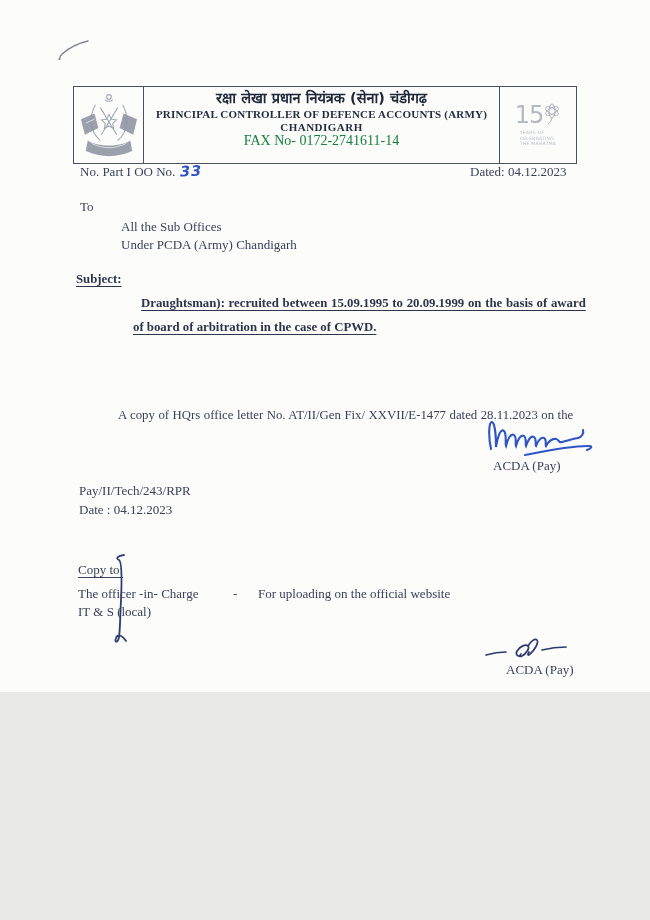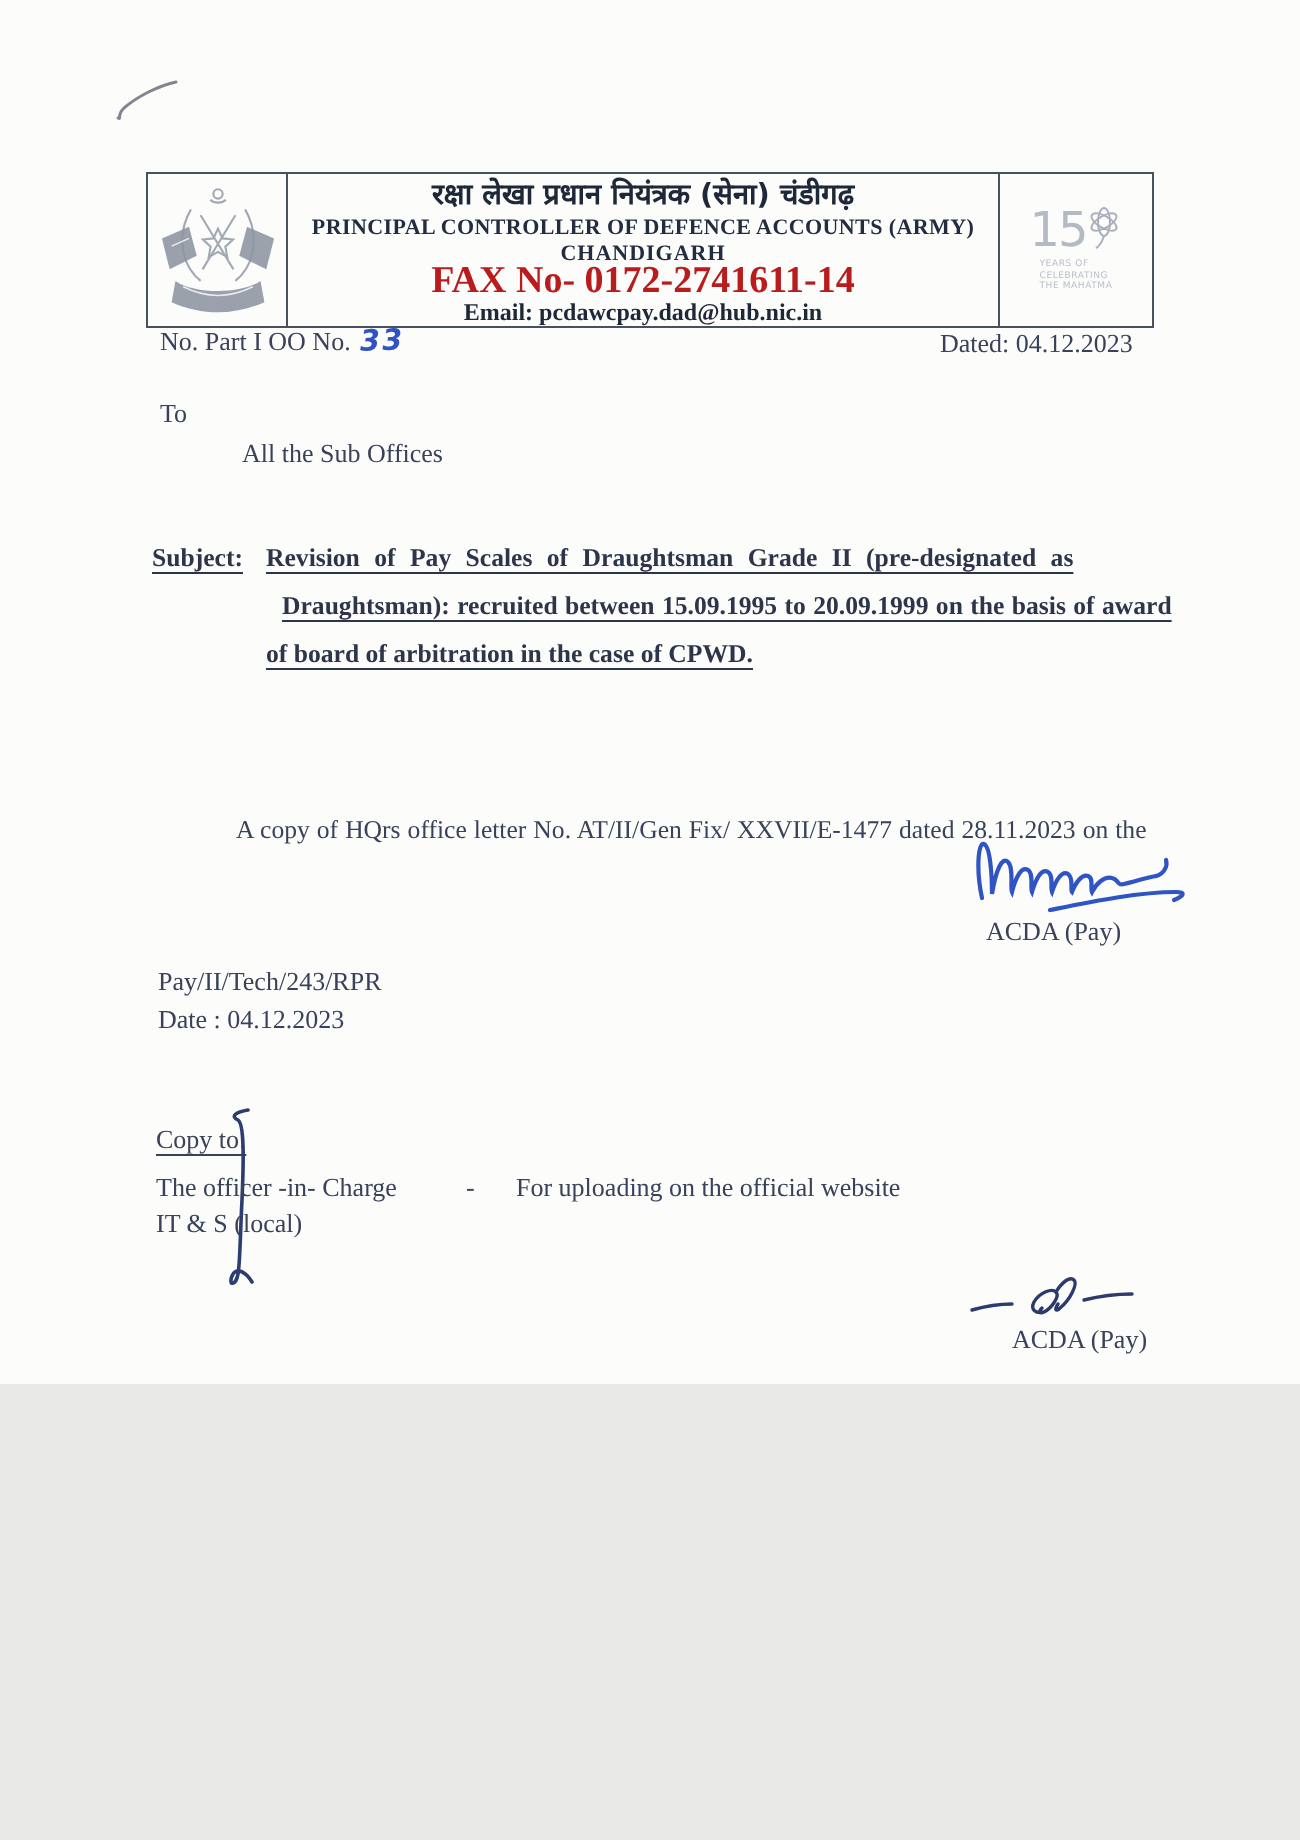--- a/index.html
+++ b/index.html
@@ -21,21 +21,21 @@
   }
   .lh-left{width:70px;box-sizing:border-box;border-right:1.5px solid #49505e;
     display:flex;align-items:center;justify-content:center;}
   .lh-center{flex:1;text-align:center;padding-top:2px;overflow:hidden;}
   .lh-right{width:77px;box-sizing:border-box;border-left:1.5px solid #49505e;
     display:flex;flex-direction:column;align-items:center;justify-content:center;}
   .org-hindi{font-family:"DejaVu Sans",sans-serif;font-weight:bold;font-size:14.5px;
     line-height:19px;color:#1f2838;}
   .org-english{font-weight:bold;font-size:11px;line-height:13px;color:#242d3f;letter-spacing:.2px;}
   .org-city{font-weight:bold;font-size:11px;line-height:12px;color:#242d3f;letter-spacing:.5px;}
-  .org-fax{font-weight:bold;font-size:19px;line-height:16px;color:#b91c1c;}
+  .org-fax{font-weight:normal;font-size:14px;line-height:16px;color:#15803d;}
   .org-email{font-weight:bold;font-size:12px;line-height:14px;color:#1f2838;}
   .logo-150-row{display:flex;align-items:flex-start;line-height:1;}
   .logo-150-num{font-family:"DejaVu Sans",sans-serif;font-weight:400;font-size:24px;
     color:#b4bac4;letter-spacing:-1px;}
   .logo-150-caption{font-family:"DejaVu Sans",sans-serif;font-size:4.5px;line-height:5.5px;
     color:#b7bdc7;text-align:left;margin-top:3px;letter-spacing:.3px;}
   
   .ref-label{font-size:13px;}
   .handwritten-33{
     display:inline-block;font-family:"DejaVu Sans",sans-serif;
@@ -83,21 +83,20 @@
         <g stroke="#f2f3f5" stroke-width="0.8" fill="none" opacity="0.9">
           <path d="M6,33 L15,29 M12,54 C24,60 36,60 48,54"></path>
         </g>
       </svg>
     </div>
     <div class="lh-center">
       <div class="org-hindi">रक्षा लेखा प्रधान नियंत्रक (सेना) चंडीगढ़</div>
       <div class="org-english">PRINCIPAL CONTROLLER OF DEFENCE ACCOUNTS (ARMY)</div>
       <div class="org-city">CHANDIGARH</div>
       <div class="org-fax">FAX No- 0172-2741611-14</div>
-      <div class="org-email">Email: pcdawcpay.dad@hub.nic.in</div>
     </div>
     <div class="lh-right">
       <div class="logo-150-row">
         <span class="logo-150-num">15</span>
         <svg width="18" height="22" viewBox="0 0 18 22">
           <g stroke="#aab0bb" stroke-width="1" fill="none">
             <ellipse cx="9" cy="8" rx="3" ry="7"></ellipse>
             <ellipse cx="9" cy="8" rx="3" ry="7" transform="rotate(60 9 8)"></ellipse>
             <ellipse cx="9" cy="8" rx="3" ry="7" transform="rotate(120 9 8)"></ellipse>
             <path d="M9,15 C8,18 7,20 5,21"></path>
@@ -112,23 +111,23 @@
     </div>
   </div>
 
   <div class="abs ref-label" style="left:80px;top:163px;">
     <span>No. Part I OO No.</span><span class="handwritten-33">33</span>
   </div>
   <div class="abs ref-label" style="left:470px;top:164px;">Dated: 04.12.2023</div>
 
   <div class="abs t13" style="left:80px;top:199px;">To</div>
   <div class="abs t13" style="left:121px;top:219px;">All the Sub Offices</div>
+  <div class="abs t13" style="left:121px;top:237px;">Under PCDA (Army) Chandigarh</div>
 
   <div class="abs subject-label" style="left:76px;top:272px;">Subject:</div>
-  <div class="abs subject-line sub-ws1" style="left:133px;top:272px;">Revision of Pay Scales of Draughtsman Grade II (pre-designated as</div>
   <div class="abs subject-line sub-ws2" style="left:141px;top:296px;">Draughtsman): recruited between 15.09.1995 to 20.09.1999 on the basis of award</div>
   <div class="abs subject-line" style="left:133px;top:320px;">of board of arbitration in the case of CPWD.</div>
 
   <div class="abs para-line" style="left:118px;top:364px;margin-top:44px;">A copy of HQrs office letter No. AT/II/Gen Fix/ XXVII/E-1477 dated 28.11.2023 on the</div>
 
   <svg class="abs" style="left:483px;top:413px;" width="118" height="46" viewBox="0 0 118 46">
     <g stroke="#2f55c5" stroke-width="2.1" fill="none" stroke-linecap="round">
       <path d="M8,36 C5,22 6,8 9,9 C12,10 13,24 13,34 C15,22 18,15 21,18 C24,21 22,31 23,33 C25,25 28,20 31,22 C34,24 32,31 33,33 C35,26 38,21 41,23 C44,25 42,31 43,33 C45,27 48,22 51,24 C54,26 52,32 53,33 C55,28 58,24 61,25 C64,26 62,31 63,33 C65,29 69,25 73,26 C77,27 75,30 79,29 C84,28 89,26 95,25"></path>
       <path d="M95,25 C99,24 101,20 100,17"></path>
       <path d="M42,42 C62,38 86,33 105,33 C110,33 109,35 104,37"></path>

